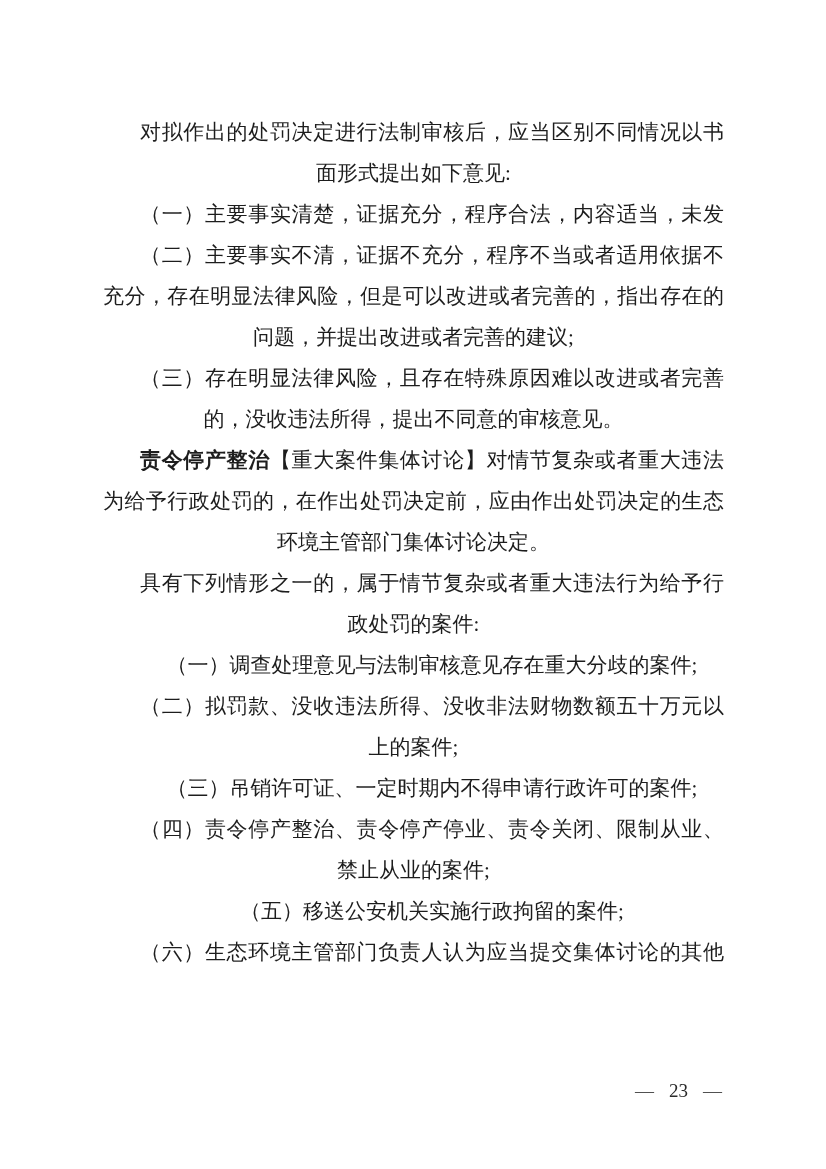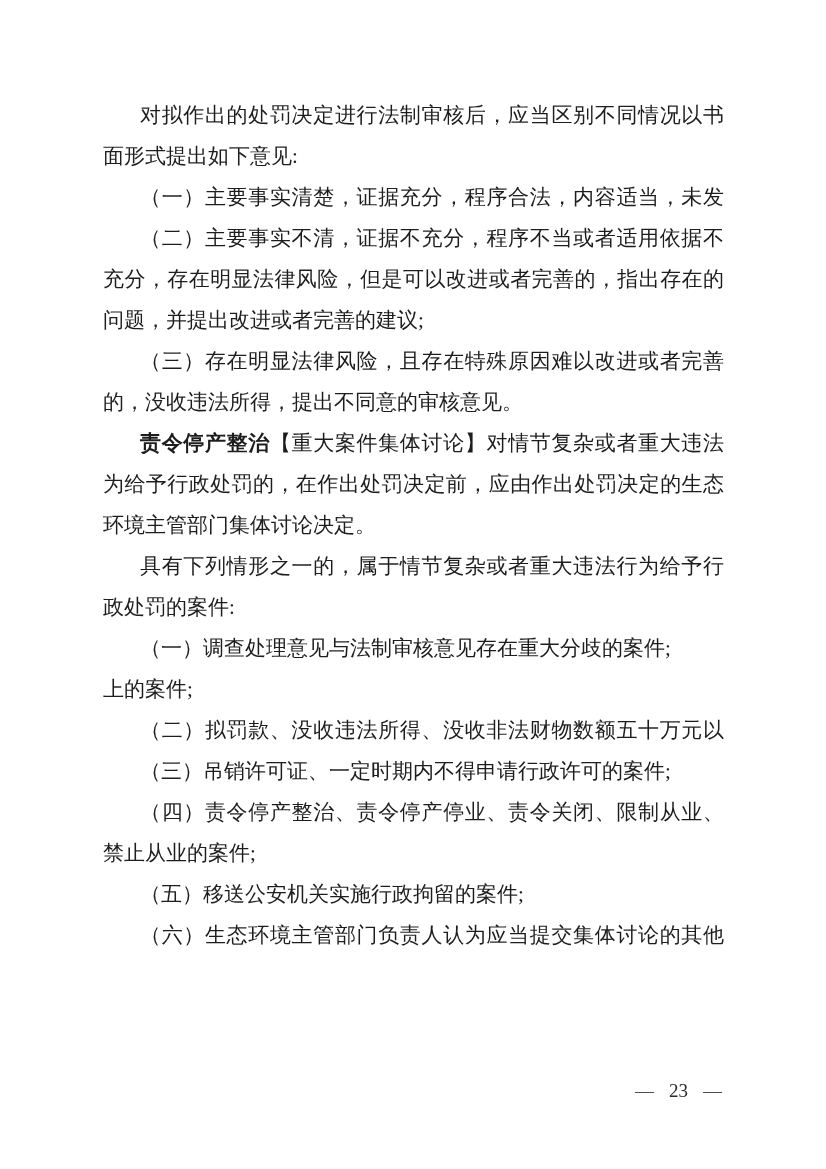--- a/index.html
+++ b/index.html
@@ -13,28 +13,28 @@
     height: 1169px;
     margin: 0 auto;
     background: #ffffff;
     overflow: hidden;
     font-family: "Liberation Serif", "DejaVu Serif", serif;
     color: #1d1d1d;
   }
   .doc-body {
     position: absolute;
     left: 103px;
-    top: 95px;
+    top: 112px;
     width: 621px;
   }
   .text-line {
     font-size: 21px;
     line-height: 41px;
     height: 41px;
-    text-align: left;
+    text-align: center;
     white-space: normal;
     overflow: hidden;
   }
   .text-line.justify {
     text-align: justify;
     text-align-last: justify;
   }
   .text-line.indent {
     padding-left: 37px;
   }
@@ -72,22 +72,22 @@
       <div class="text-line justify">充分，存在明显法律风险，但是可以改进或者完善的，指出存在的</div>
       <div class="text-line">问题，并提出改进或者完善的建议;</div>
       <div class="text-line indent justify">（三）存在明显法律风险，且存在特殊原因难以改进或者完善</div>
       <div class="text-line">的，没收违法所得，提出不同意的审核意见。</div>
       <div class="text-line indent justify"><span class="bold-lead">责令停产整治</span><span>【重大案件集体讨论】对情节复杂或者重大违法行</span></div>
       <div class="text-line justify">为给予行政处罚的，在作出处罚决定前，应由作出处罚决定的生态</div>
       <div class="text-line">环境主管部门集体讨论决定。</div>
       <div class="text-line indent justify">具有下列情形之一的，属于情节复杂或者重大违法行为给予行</div>
       <div class="text-line">政处罚的案件:</div>
       <div class="text-line indent">（一）调查处理意见与法制审核意见存在重大分歧的案件;</div>
+      <div class="text-line indent justify">（二）拟罚款、没收违法所得、没收非法财物数额五十万元以</div>
       <div class="text-line">上的案件;</div>
-      <div class="text-line indent justify">（二）拟罚款、没收违法所得、没收非法财物数额五十万元以</div>
       <div class="text-line indent">（三）吊销许可证、一定时期内不得申请行政许可的案件;</div>
       <div class="text-line indent justify">（四）责令停产整治、责令停产停业、责令关闭、限制从业、</div>
       <div class="text-line">禁止从业的案件;</div>
       <div class="text-line indent">（五）移送公安机关实施行政拘留的案件;</div>
       <div class="text-line indent justify">（六）生态环境主管部门负责人认为应当提交集体讨论的其他</div>
     </div>
   <div class="page-footer">
     <span class="dash">—</span>
     <span class="num">23</span>
     <span class="dash">—</span>

